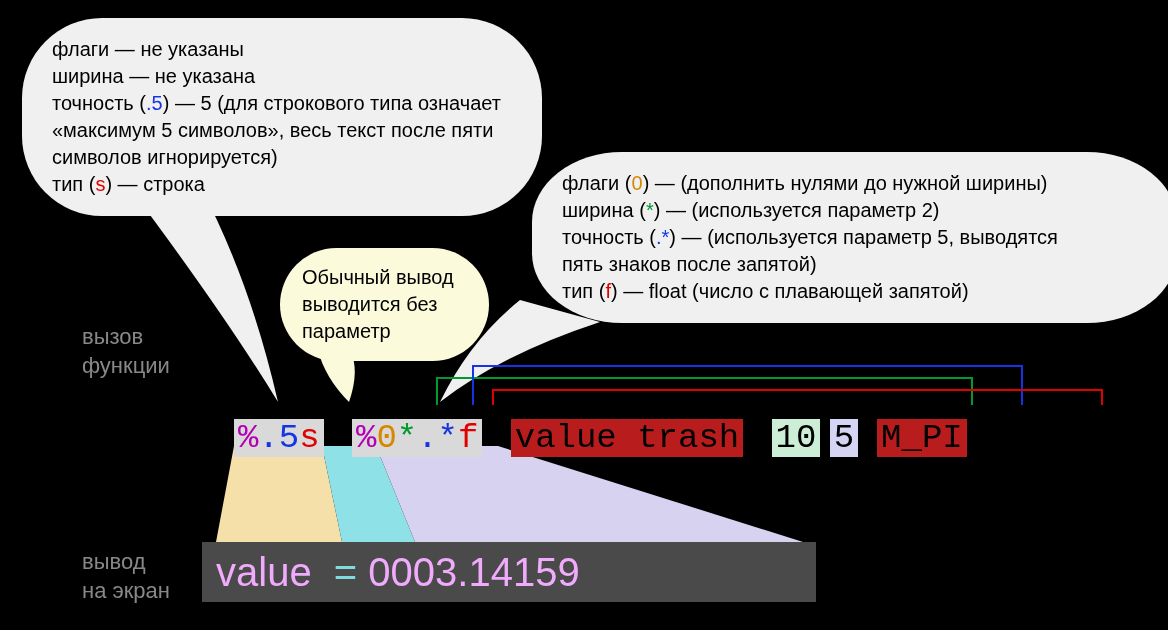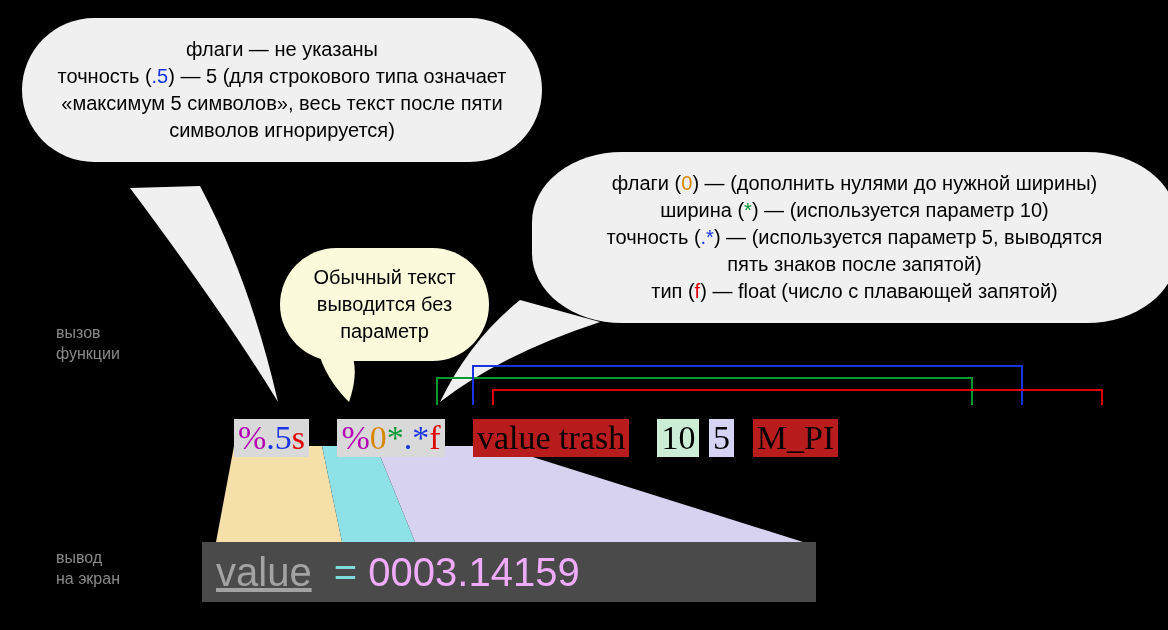--- a/index.html
+++ b/index.html
@@ -14,54 +14,54 @@
   .stage {
     position: relative;
     width: 1168px;
     height: 630px;
   }
 
   
   .side-label {
     position: absolute;
     color: #888;
-    font-size: 16px;
+    font-size: 22px;
     line-height: 1.3;
+    margin-left: 26px;
   }
 
   
   .bubble {
     position: absolute;
     background: #f0f0f0;
     border-radius: 80px;
     padding: 18px 30px;
     font-size: 20px;
     line-height: 1.35;
     color: #000;
-    text-align: center;
   }
   .bubble-yellow {
     background: #fbfbdc;
     border-radius: 60px;
     font-size: 20px;
   }
 
   
   .fmt-row {
     position: absolute;
     top: 407px;
     left: 234px;
     white-space: nowrap;
     font-size: 34px;
   }
   .chip {
     display: inline-block;
     vertical-align: bottom;
     padding: 0 4px;
-    font-family: Liberation Serif, serif;
+    font-family: Liberation Mono, monospace;
   }
   .chip-gray { background: #d9d9d9; }
   .chip-pink { background: #b91c1c; }
   .chip-green { background: #cdeed6; margin-top: 12px; }
   .chip-lav { background: #d5d4f4; }
 
   
   .c-magenta { color: #b400b4; }
   .c-blue    { color: #1734e4; }
   .c-red     { color: #e00000; }
@@ -76,21 +76,21 @@
     width: 614px;
     height: 60px;
     background: #4a4a4a;
     color: #fff;
     font-size: 40px;
     line-height: 60px;
     white-space: pre;
     padding: 0 14px;
     box-sizing: border-box;
   }
-  .out-yellow { color: #a3a3a3; text-decoration: underline; }
+  .out-yellow { color: #f0abfc; }
   .out-cyan   { color: #7fdcdc; }
   .out-lav    { color: #f0abfc; }
 
   
   .overlay {
     position: absolute;
     left: 0; top: 0;
     width: 1168px; height: 630px;
     pointer-events: none;
   }
@@ -125,39 +125,43 @@
     <span>вызов</span><br>
     <span>функции</span>
   </div>
   <div class="side-label" style="left:56px; top:548px;">
     <span>вывод</span><br>
     <span>на экран</span>
   </div>
 
   <div class="bubble" style="left:22px; top:18px; width:460px;">
     <div><span>флаги — не указаны</span></div>
+    <div><span>ширина — не указана</span></div>
     <div>
       <span>точность (</span><span class="c-blue">.5</span><span>) — 5 (для строкового типа означает</span>
     </div>
     <div><span>«максимум 5 символов», весь текст после пяти</span></div>
     <div><span>символов игнорируется)</span></div>
+    <div>
+      <span>тип (</span><span class="c-red">s</span><span>) — строка</span>
+    </div>
   </div>
 
   <div class="bubble bubble-yellow" style="left:280px; top:248px; width:165px; padding:16px 22px;">
-    <div><span>Обычный текст</span></div>
+    <div><span>Обычный вывод</span></div>
     <div><span>выводится без</span></div>
     <div><span>параметр</span></div>
   </div>
 
   <div class="bubble" style="left:532px; top:152px; width:585px; border-radius:90px/70px;">
     <div>
       <span>флаги (</span><span class="c-orange">0</span><span>) — (дополнить нулями до нужной ширины)</span>
     </div>
     <div>
-      <span>ширина (</span><span class="c-green">*</span><span>) — (используется параметр 10)</span>
+      <span>ширина (</span><span class="c-green">*</span><span>) — (используется параметр 2)</span>
     </div>
     <div>
       <span>точность (</span><span class="c-blue">.*</span><span>) — (используется параметр 5, выводятся</span>
     </div>
     <div><span>пять знаков после запятой)</span></div>
     <div>
       <span>тип (</span><span class="c-red">f</span><span>) — float (число с плавающей запятой)</span>
     </div>
   </div>
 

